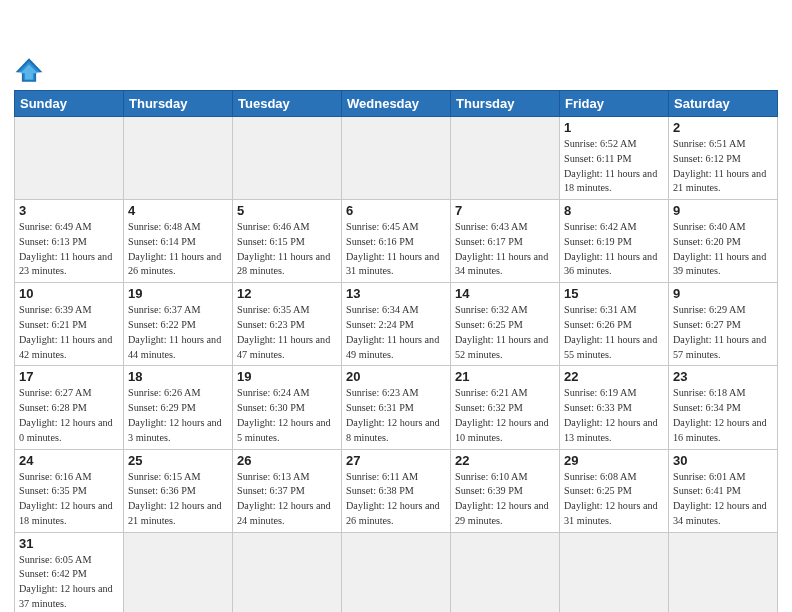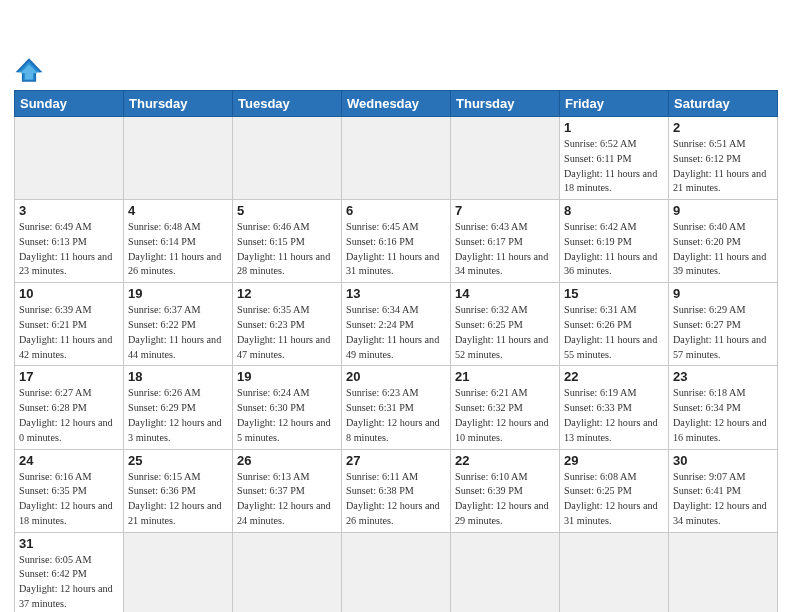--- a/index.html
+++ b/index.html
@@ -308,21 +308,21 @@
 Daylight: 12 hours and 29 minutes.</div>
           </td>
           <td>
             <div class="day-number">29</div>
             <div class="day-info">Sunrise: 6:08 AM
 Sunset: 6:25 PM
 Daylight: 12 hours and 31 minutes.</div>
           </td>
           <td>
             <div class="day-number">30</div>
-            <div class="day-info">Sunrise: 9:07 AM
+            <div class="day-info">Sunrise: 6:01 AM
 Sunset: 6:41 PM
 Daylight: 12 hours and 34 minutes.</div>
           </td>
         </tr>
         <tr>
           <td class="last-row">
             <div class="day-number">31</div>
             <div class="day-info">Sunrise: 6:05 AM
 Sunset: 6:42 PM
 Daylight: 12 hours and 37 minutes.</div>

